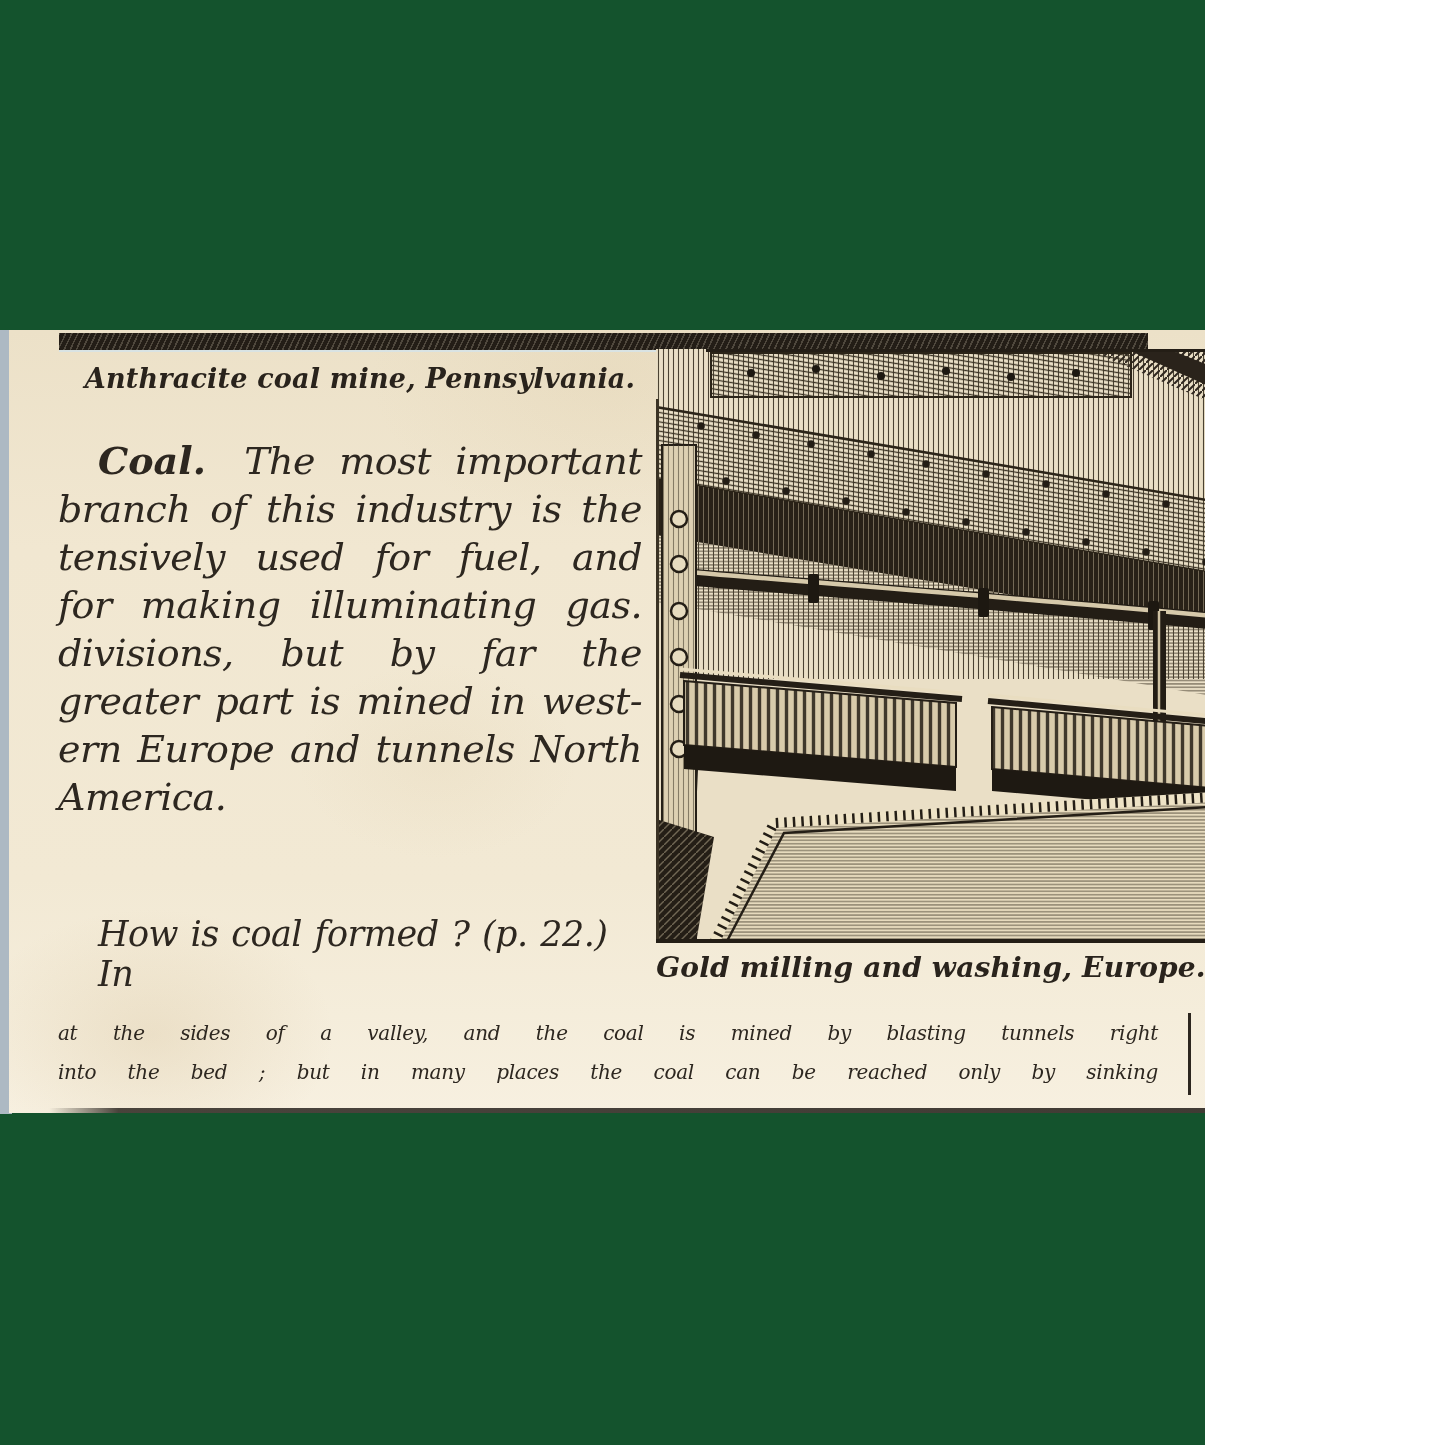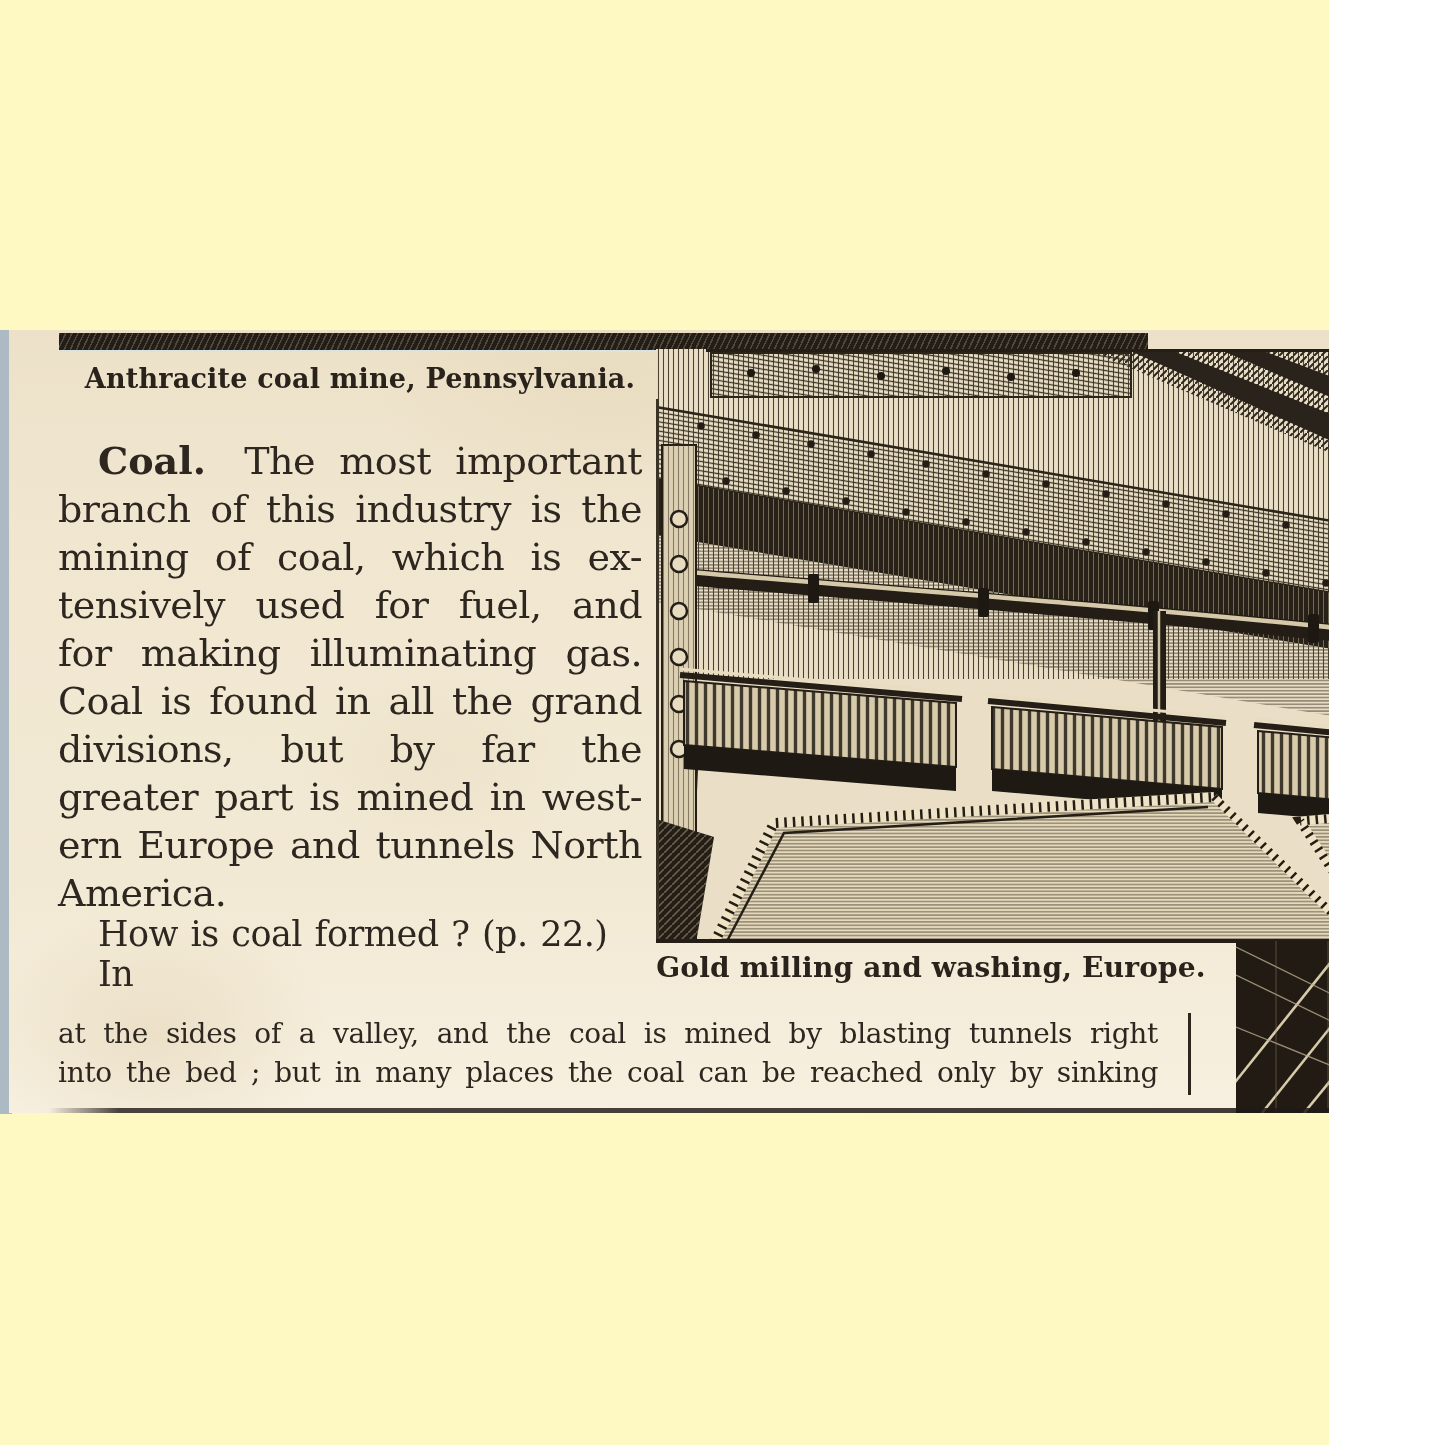--- a/index.html
+++ b/index.html
@@ -1,34 +1,34 @@
 <!DOCTYPE html>
 <html><head>
 <meta charset="utf-8">
 <style>
   html,body{margin:0;padding:0;background:#ffffff;}
-  .canvas{position:relative;width:1329px;height:1445px;background:#fef9c3;overflow:hidden;
-          font-family:"DejaVu Serif", serif;}
+  .canvas{position:relative;width:1205px;height:1445px;background:#14532d;overflow:hidden;
+          font-family:"DejaVu Serif", serif;font-style:italic;}
   .edge-strip{position:absolute;left:0;top:330px;width:12px;height:784px;background:#adb9c3;}
   .paper{position:absolute;left:9px;top:330px;width:1428px;height:783px;overflow:hidden;
          background:
            radial-gradient(260px 180px at 10% 90%, rgba(206,182,138,.25), transparent 70%),
            radial-gradient(340px 220px at 42% 6%, rgba(214,194,152,.18), transparent 70%),
            radial-gradient(200px 140px at 30% 55%, rgba(214,194,152,.14), transparent 70%),
            linear-gradient(180deg,#ece1c8 0%,#f1e7d1 28%,#f2e9d4 70%,#f7f0e0 100%);}
   .topbar{position:absolute;left:50px;top:3px;width:1089px;height:17px;background:#231d16;
           border-bottom:2px solid #d9e3e3;
           background-image:repeating-linear-gradient(115deg, rgba(236,225,200,0.22) 0px, rgba(236,225,200,0.22) 1.5px, transparent 1.5px, transparent 5.5px);}
   .caption{position:absolute;color:#29231c;text-align:center;}
   .caption-top{left:55px;top:33px;width:592px;font-size:27px;line-height:32px;font-weight:700;letter-spacing:.2px;}
   .caption-bottom{left:620px;top:622px;width:604px;font-size:28px;line-height:32px;font-weight:700;letter-spacing:.2px;}
   .para{position:absolute;color:#2d2720;}
   .para1{left:49px;top:107px;width:584px;font-size:38px;line-height:48px;letter-spacing:-.5px;}
   .para2n{left:49px;top:584px;width:584px;font-size:35px;line-height:40px;letter-spacing:-.5px;}
-  .para2w{left:49px;top:684px;width:1100px;font-size:28px;line-height:39px;letter-spacing:-.3px;}
+  .para2w{left:49px;top:684px;width:1100px;font-size:20px;line-height:39px;letter-spacing:-.3px;}
   .bline{text-align:justify;text-align-last:justify;overflow:visible;}
   .bline.last{text-align-last:left;}
   .bline.indent{padding-left:40px;}
   .lead{font-weight:700;margin-left:40px;margin-right:14px;letter-spacing:0;}
   .engraving-main{position:absolute;left:647px;top:19px;width:782px;height:594px;}
   .engraving-frag{position:absolute;left:1227px;top:611px;width:202px;height:172px;}
   .colrule{position:absolute;left:1179px;top:683px;width:3px;height:82px;background:#2c261f;}
   .bottom-shadow{position:absolute;left:40px;right:0;bottom:0;height:5px;
           background:linear-gradient(90deg, rgba(30,25,20,0), rgba(30,25,20,.8) 5%, rgba(30,25,20,.85));}
 </style>
@@ -40,24 +40,22 @@
 
   <div class="paper">
 
     <div class="topbar"></div>
 
     <div class="caption caption-top">Anthracite coal mine, Pennsylvania.</div>
 
     <div class="para para1">
       <div class="bline"><span class="lead">Coal.</span> <span>The most important</span></div>
       <div class="bline">branch of this industry is the</div>
-      <div class="bline">mining of coal, which is ex-</div>
       <div class="bline">tensively used for fuel, and</div>
       <div class="bline">for making illuminating gas.</div>
-      <div class="bline">Coal is found in all the grand</div>
       <div class="bline">divisions, but by far the</div>
       <div class="bline">greater part is mined in west-</div>
       <div class="bline">ern Europe and tunnels North</div>
       <div class="bline last">America.</div>
     </div>
 
     <svg class="engraving-main" viewBox="0 0 782 594" preserveAspectRatio="none">
       <defs>
         <pattern id="pv" width="5" height="8" patternUnits="userSpaceOnUse">
             <path d="M2.5 0V8" stroke="#4b4232" stroke-width="1.1"></path>

